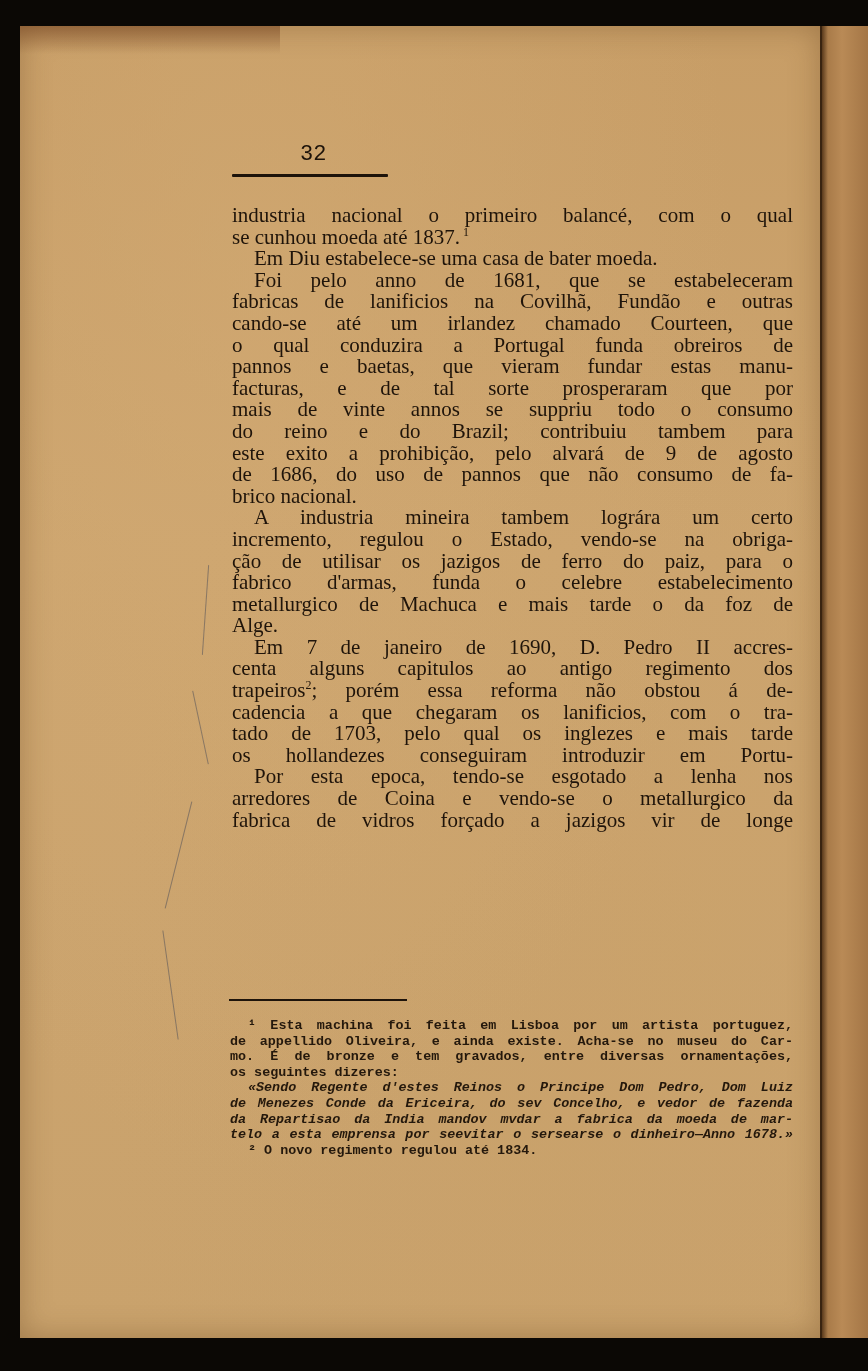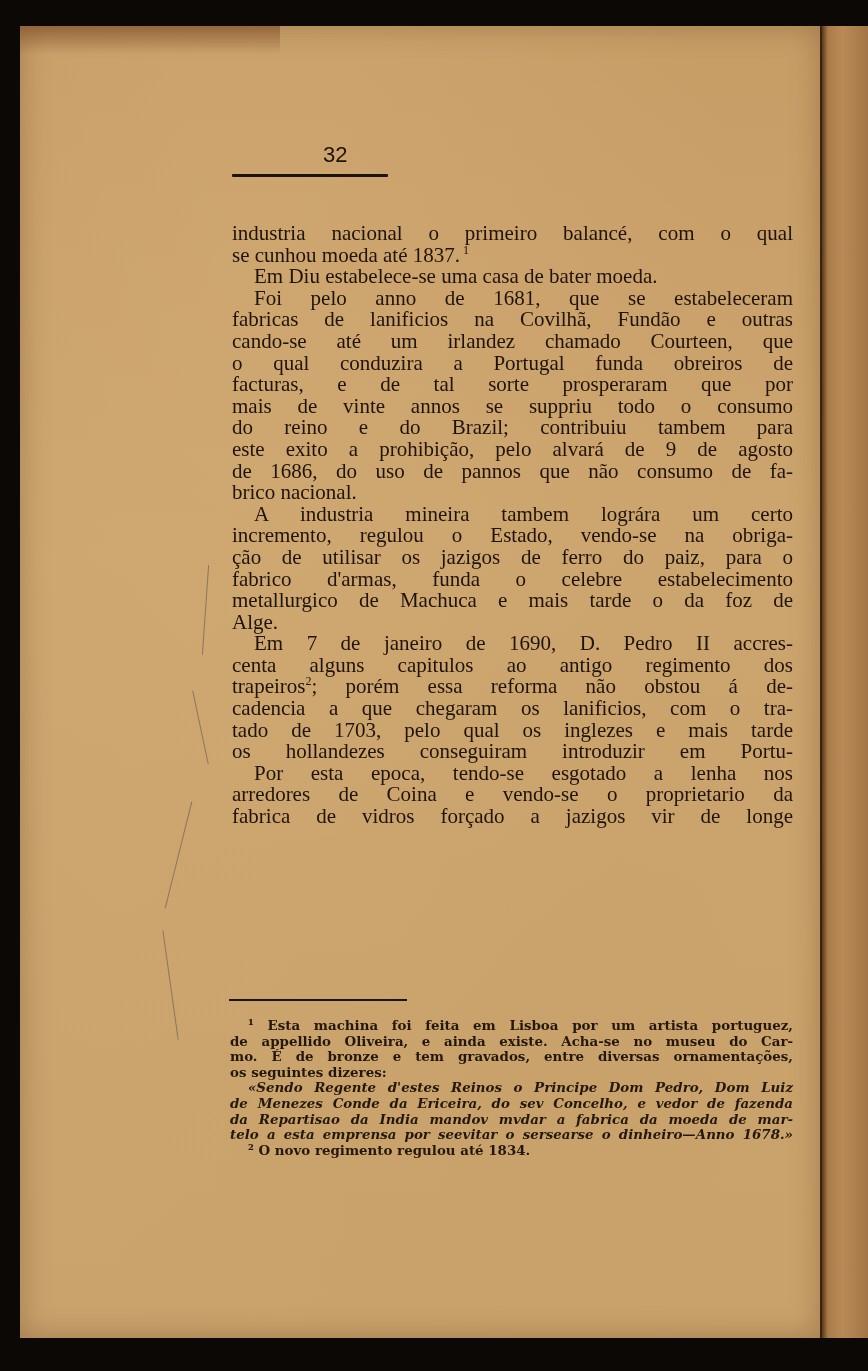--- a/index.html
+++ b/index.html
@@ -28,33 +28,32 @@
       position: absolute;
       left: 822px; top: 26px; width: 46px; height: 1312px;
       background: linear-gradient(90deg, #5a3a1c 0px, #a97b49 6px, #b98a56 20px, #a47646 46px);
     }
     .gutter-line {
       position: absolute; left: 820px; top: 26px; width: 3px; height: 1312px;
       background: #3a2410;
     }
     .page-number {
       position: absolute; left: 300px; top: 142px;
-      font-family: Liberation Sans, sans-serif;
-      font-size: 22px; color: #1d130a; margin-left: 23px;
+      font-family: Liberation Mono, monospace;
+      font-size: 22px; color: #1d130a;
     }
     .header-rule {
       position: absolute; left: 232px; top: 174px; width: 156px; height: 3px;
       background: #1d130a; border-radius: 1px;
     }
     .body-text {
       position: absolute; left: 232px; top: 205px; width: 561px;
       font-family: "Liberation Serif", serif;
       font-size: 21px; line-height: 21.6px;
       color: #1f140a;
-      margin-top: 18px;
     }
     .line {
       display: block; white-space: nowrap;
       text-align: justify; text-align-last: justify;
       height: 21.6px;
     }
     .line.last { text-align-last: left; }
     .line.indent { padding-left: 22px; }
     .italic { }
     sup { font-size: 12px; line-height: 0; vertical-align: 8px; }
@@ -66,20 +65,21 @@
       position: absolute; left: 230px; top: 1018px; width: 563px;
       font-family: "DejaVu Serif", serif;
       font-weight: bold;
       font-size: 13.4px; line-height: 15.6px;
       color: #24180c;
     }
     .fn-line {
       display: block; white-space: nowrap;
       text-align: justify; text-align-last: justify;
       height: 15.6px;
+      font-family: Liberation Mono, monospace;
     }
     .fn-line.last { text-align-last: left; }
     .fn-line.indent { padding-left: 18px; }
     .fn-line.italic { font-style: italic; }
     .pencil-mark {
       position: absolute; border-left: 1.5px solid rgba(80,80,90,0.55);
     }
   </style>
 </head>
 <body>
@@ -94,40 +94,41 @@
 <div class="header-rule"></div>
 
 <div class="body-text" id="body-text">
     <span class="line"><span>industria nacional o primeiro balancé, com o qual</span></span>
     <span class="line last"><span>se cunhou moeda até 1837.</span><sup> 1</sup></span>
     <span class="line indent last"><span>Em Diu estabelece-se uma casa de bater moeda.</span></span>
     <span class="line indent"><span>Foi pelo anno de 1681, que se estabeleceram</span></span>
     <span class="line"><span>fabricas de lanificios na Covilhã, Fundão e outras</span></span>
     <span class="line"><span>cando-se até um irlandez chamado Courteen, que</span></span>
     <span class="line"><span>o qual conduzira a Portugal funda obreiros de</span></span>
+    <span class="line"><span>pannos e baetas, que vieram fundar estas manu-</span></span>
     <span class="line"><span>facturas, e de tal sorte prosperaram que por</span></span>
     <span class="line"><span>mais de vinte annos se suppriu todo o consumo</span></span>
     <span class="line"><span>do reino e do Brazil; contribuiu tambem para</span></span>
     <span class="line"><span>este exito a prohibição, pelo alvará de 9 de agosto</span></span>
     <span class="line"><span>de 1686, do uso de pannos que não consumo de fa-</span></span>
     <span class="line last"><span>brico nacional.</span></span>
     <span class="line indent"><span>A industria mineira tambem lográra um certo</span></span>
     <span class="line"><span>incremento, regulou o Estado, vendo-se na obriga-</span></span>
     <span class="line"><span>ção de utilisar os jazigos de ferro do paiz, para o</span></span>
     <span class="line"><span>fabrico d'armas, funda o celebre estabelecimento</span></span>
     <span class="line"><span>metallurgico de Machuca e mais tarde o da foz de</span></span>
     <span class="line last"><span>Alge.</span></span>
     <span class="line indent"><span>Em 7 de janeiro de 1690, D. Pedro II accres-</span></span>
     <span class="line"><span>centa alguns capitulos ao antigo regimento dos</span></span>
     <span class="line"><span class="italic">trapeiros</span><sup>2</sup><span>; porém essa reforma não obstou á de-</span></span>
     <span class="line"><span>cadencia a que chegaram os lanificios, com o tra-</span></span>
     <span class="line"><span>tado de 1703, pelo qual os inglezes e mais tarde</span></span>
     <span class="line"><span>os hollandezes conseguiram introduzir em Portu-</span></span>
     <span class="line indent"><span>Por esta epoca, tendo-se esgotado a lenha nos</span></span>
-    <span class="line"><span>arredores de Coina e vendo-se o proprietario da</span></span>
+    <span class="line"><span>arredores de Coina e vendo-se o metallurgico da</span></span>
     <span class="line"><span>fabrica de vidros forçado a jazigos vir de longe</span></span>
   </div>
 
 <div class="footnote-rule"></div>
 <div class="footnotes" id="footnotes">
     <span class="fn-line indent">¹ Esta machina foi feita em Lisboa por um artista portuguez,</span>
     <span class="fn-line">de appellido Oliveira, e ainda existe. Acha-se no museu do Car-</span>
     <span class="fn-line">mo. É de bronze e tem gravados, entre diversas ornamentações,</span>
     <span class="fn-line last">os seguintes dizeres:</span>
     <span class="fn-line indent italic">«Sendo Regente d'estes Reinos o Principe Dom Pedro, Dom Luiz</span>

